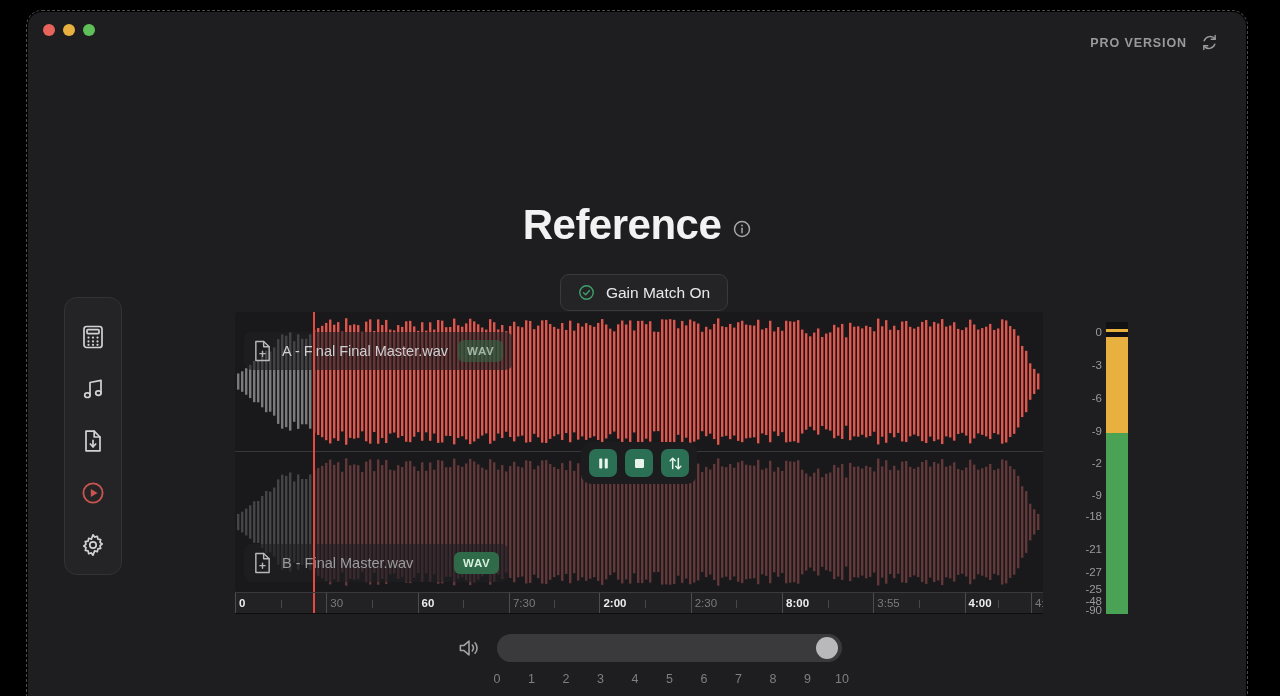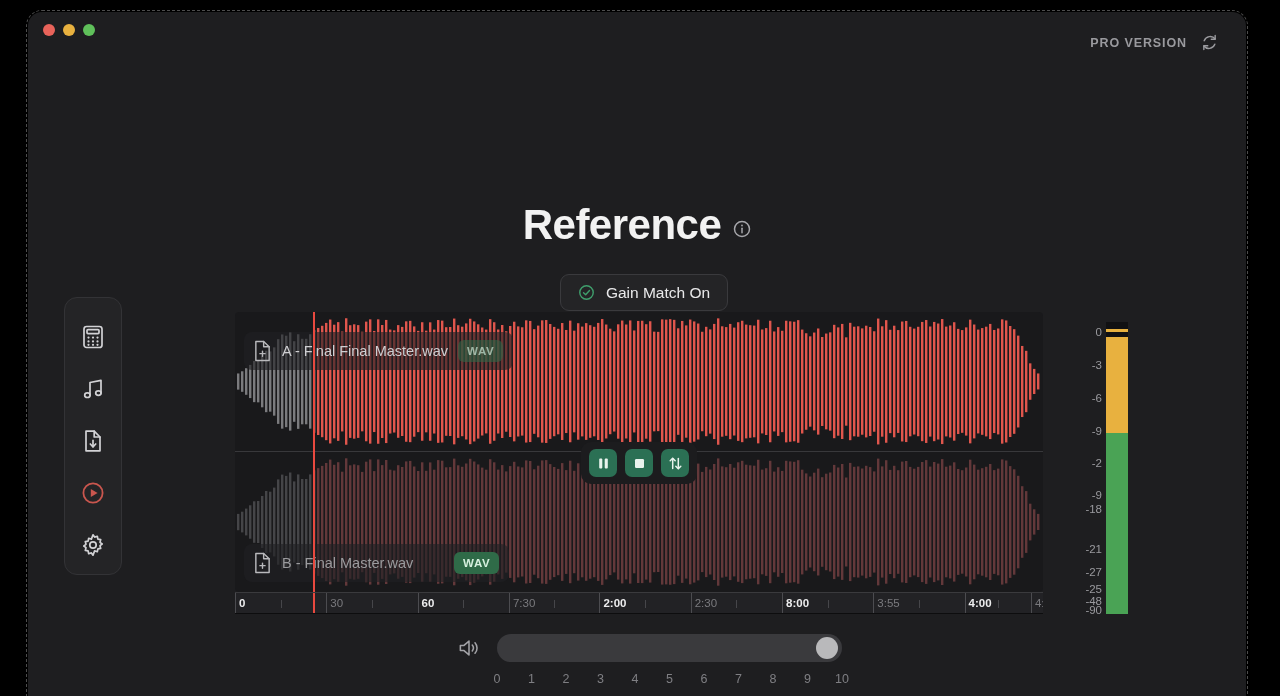--- a/index.html
+++ b/index.html
@@ -999,21 +999,21 @@
       </div>
 
     <div class="meter-wrap">
       <div class="meter-scale" id="meter-scale">
           <div class="meter-lbl" style="top:20.0667px">0</div>
           <div class="meter-lbl" style="top:53.142999999999994px">-3</div>
           <div class="meter-lbl" style="top:86.2193px">-6</div>
           <div class="meter-lbl" style="top:119.29560000000001px">-9</div>
           <div class="meter-lbl" style="top:150.9338px">-2</div>
           <div class="meter-lbl" style="top:182.57199999999997px">-9</div>
-          <div class="meter-lbl" style="top:197px">-18</div>
+          <div class="meter-lbl" style="top:204px">-18</div>
           <div class="meter-lbl" style="top:237.2198px">-21</div>
           <div class="meter-lbl" style="top:260.2294px">-27</div>
           <div class="meter-lbl" style="top:277.4866px">-25</div>
           <div class="meter-lbl" style="top:288.9914px">-48</div>
           <div class="meter-lbl" style="top:297.62px">-90</div>
         </div>
       <div class="meter-bar">
         <div class="peak-line" id="peak-line" style="top: 2.4%; background: rgb(232, 177, 63);"></div>
         <div class="meter-fill" id="meter-warn" style="top: 5%; height: 33%; background: rgb(232, 177, 63);"></div>
         <div class="meter-fill" id="meter-safe" style="top: 38%; height: 62%; background: rgb(74, 163, 85);"></div>

